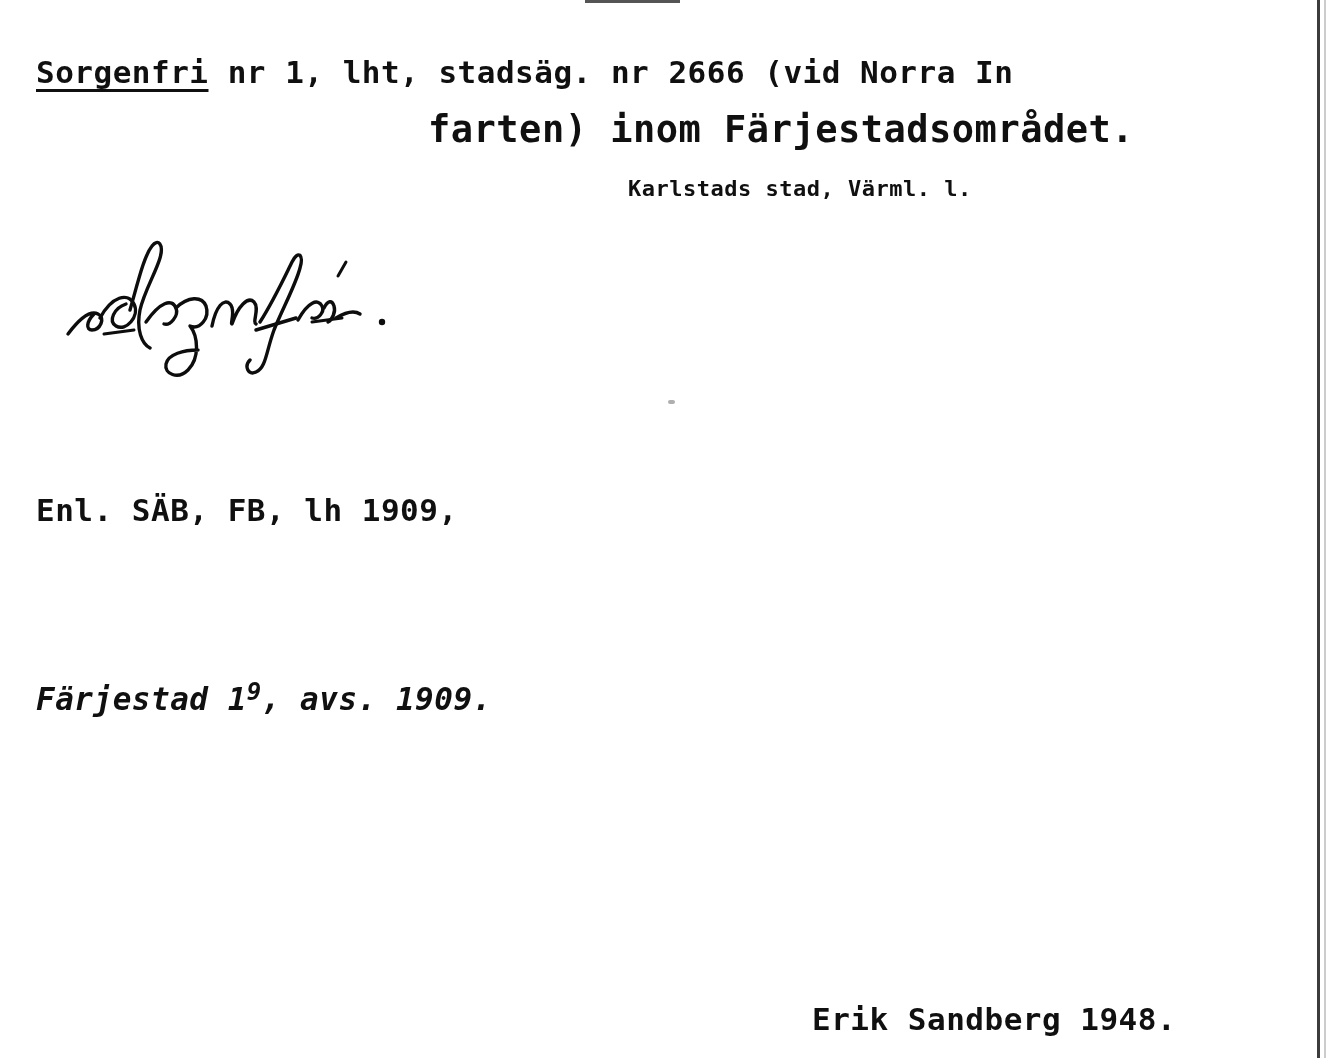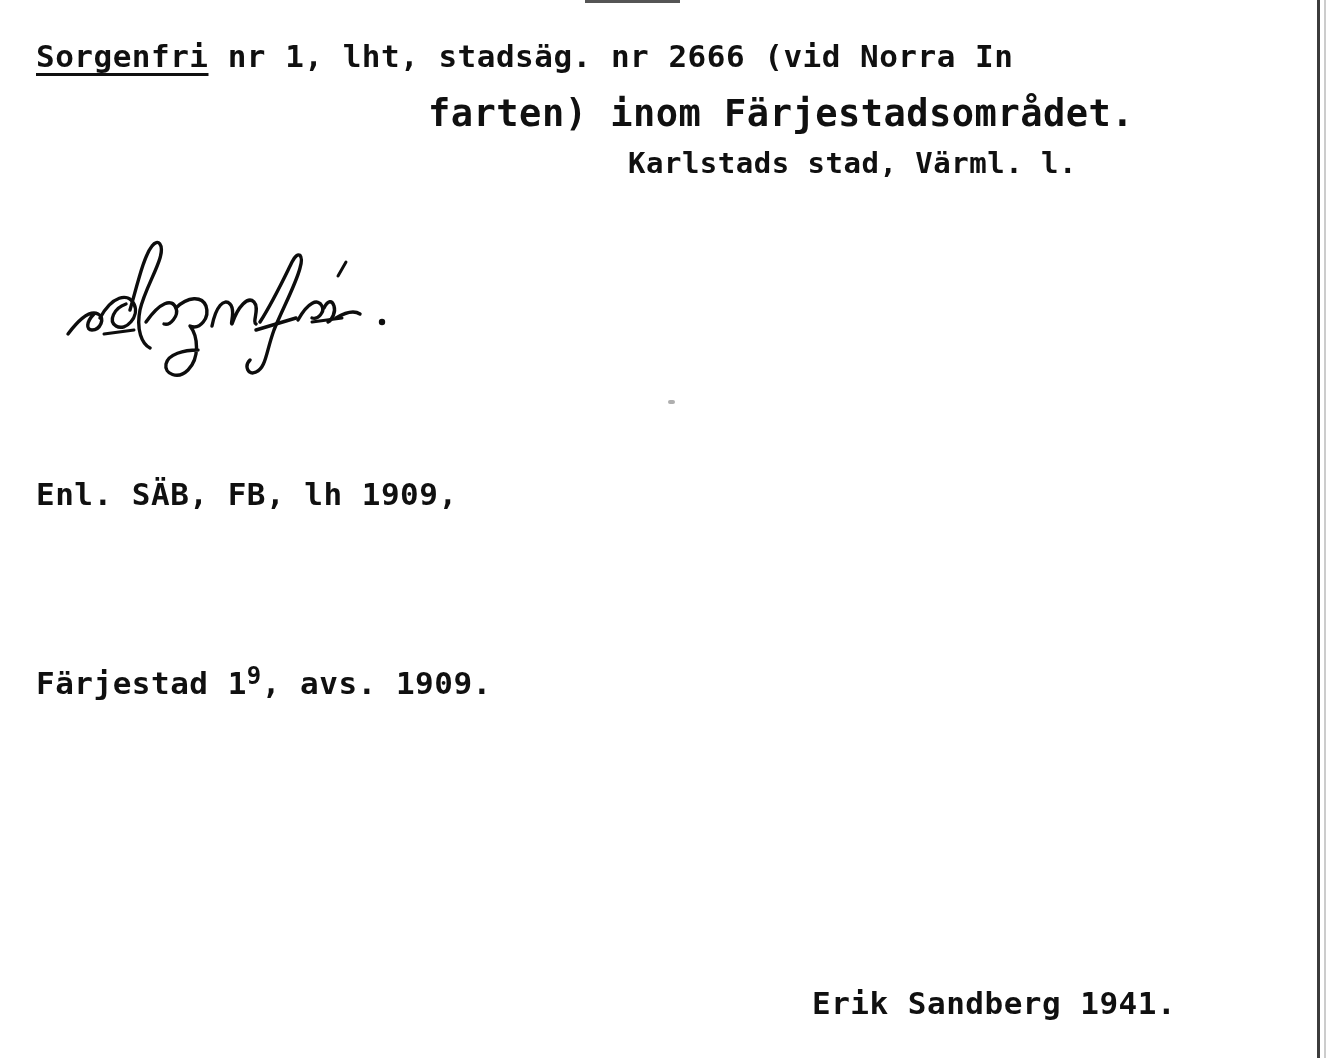--- a/index.html
+++ b/index.html
@@ -45,54 +45,56 @@
     opacity: 0.8;
   }
 
   .typed {
     position: absolute;
     white-space: pre;
     font-family: "DejaVu Sans Mono", "Liberation Mono", monospace;
     letter-spacing: 0.5px;
     font-weight: 700;
     color: #101010;
+    margin-top: 16px;
   }
 
   
   #line-title-1 {
     left: 36px;
     top: 38px;
     font-size: 31px;
   }
   #title-underlined {
     text-decoration: underline;
     text-underline-offset: 6px;
     text-decoration-thickness: 3px;
   }
   #line-title-2 {
     left: 428px;
     top: 92px;
     font-size: 37px;
   }
   #line-title-3 {
     left: 628px;
-    top: 146px;
-    font-size: 29px;
+    top: 160px;
+    font-size: 22px;
   }
 
   
   #line-source {
     left: 36px;
     top: 476px;
     font-size: 31px;
   }
   #line-parcel {
     left: 36px;
     top: 662px;
     font-size: 31px;
+    font-style: italic;
   }
   #line-parcel .sup {
     font-size: 24px;
     vertical-align: 10px;
   }
   #line-signature {
     left: 812px;
     top: 985px;
     font-size: 31px;
   }
@@ -165,15 +167,15 @@
       <circle cx="322" cy="104" r="3.2" fill="#0d0d0d" stroke="none"></circle>
     </g>
   </svg>
 
   <div class="stray-dot"></div>
 
   <div class="typed" id="line-source">Enl. SÄB, FB, lh 1909,</div>
 
   <div class="typed" id="line-parcel"><span>Färjestad 1</span><span class="sup">9</span><span>, avs. 1909.</span></div>
 
-  <div class="typed" id="line-signature">Erik Sandberg 1941.</div>
+  <div class="typed" id="line-signature">Erik Sandberg 1948.</div>
 
 </div>
 
 </body></html>

